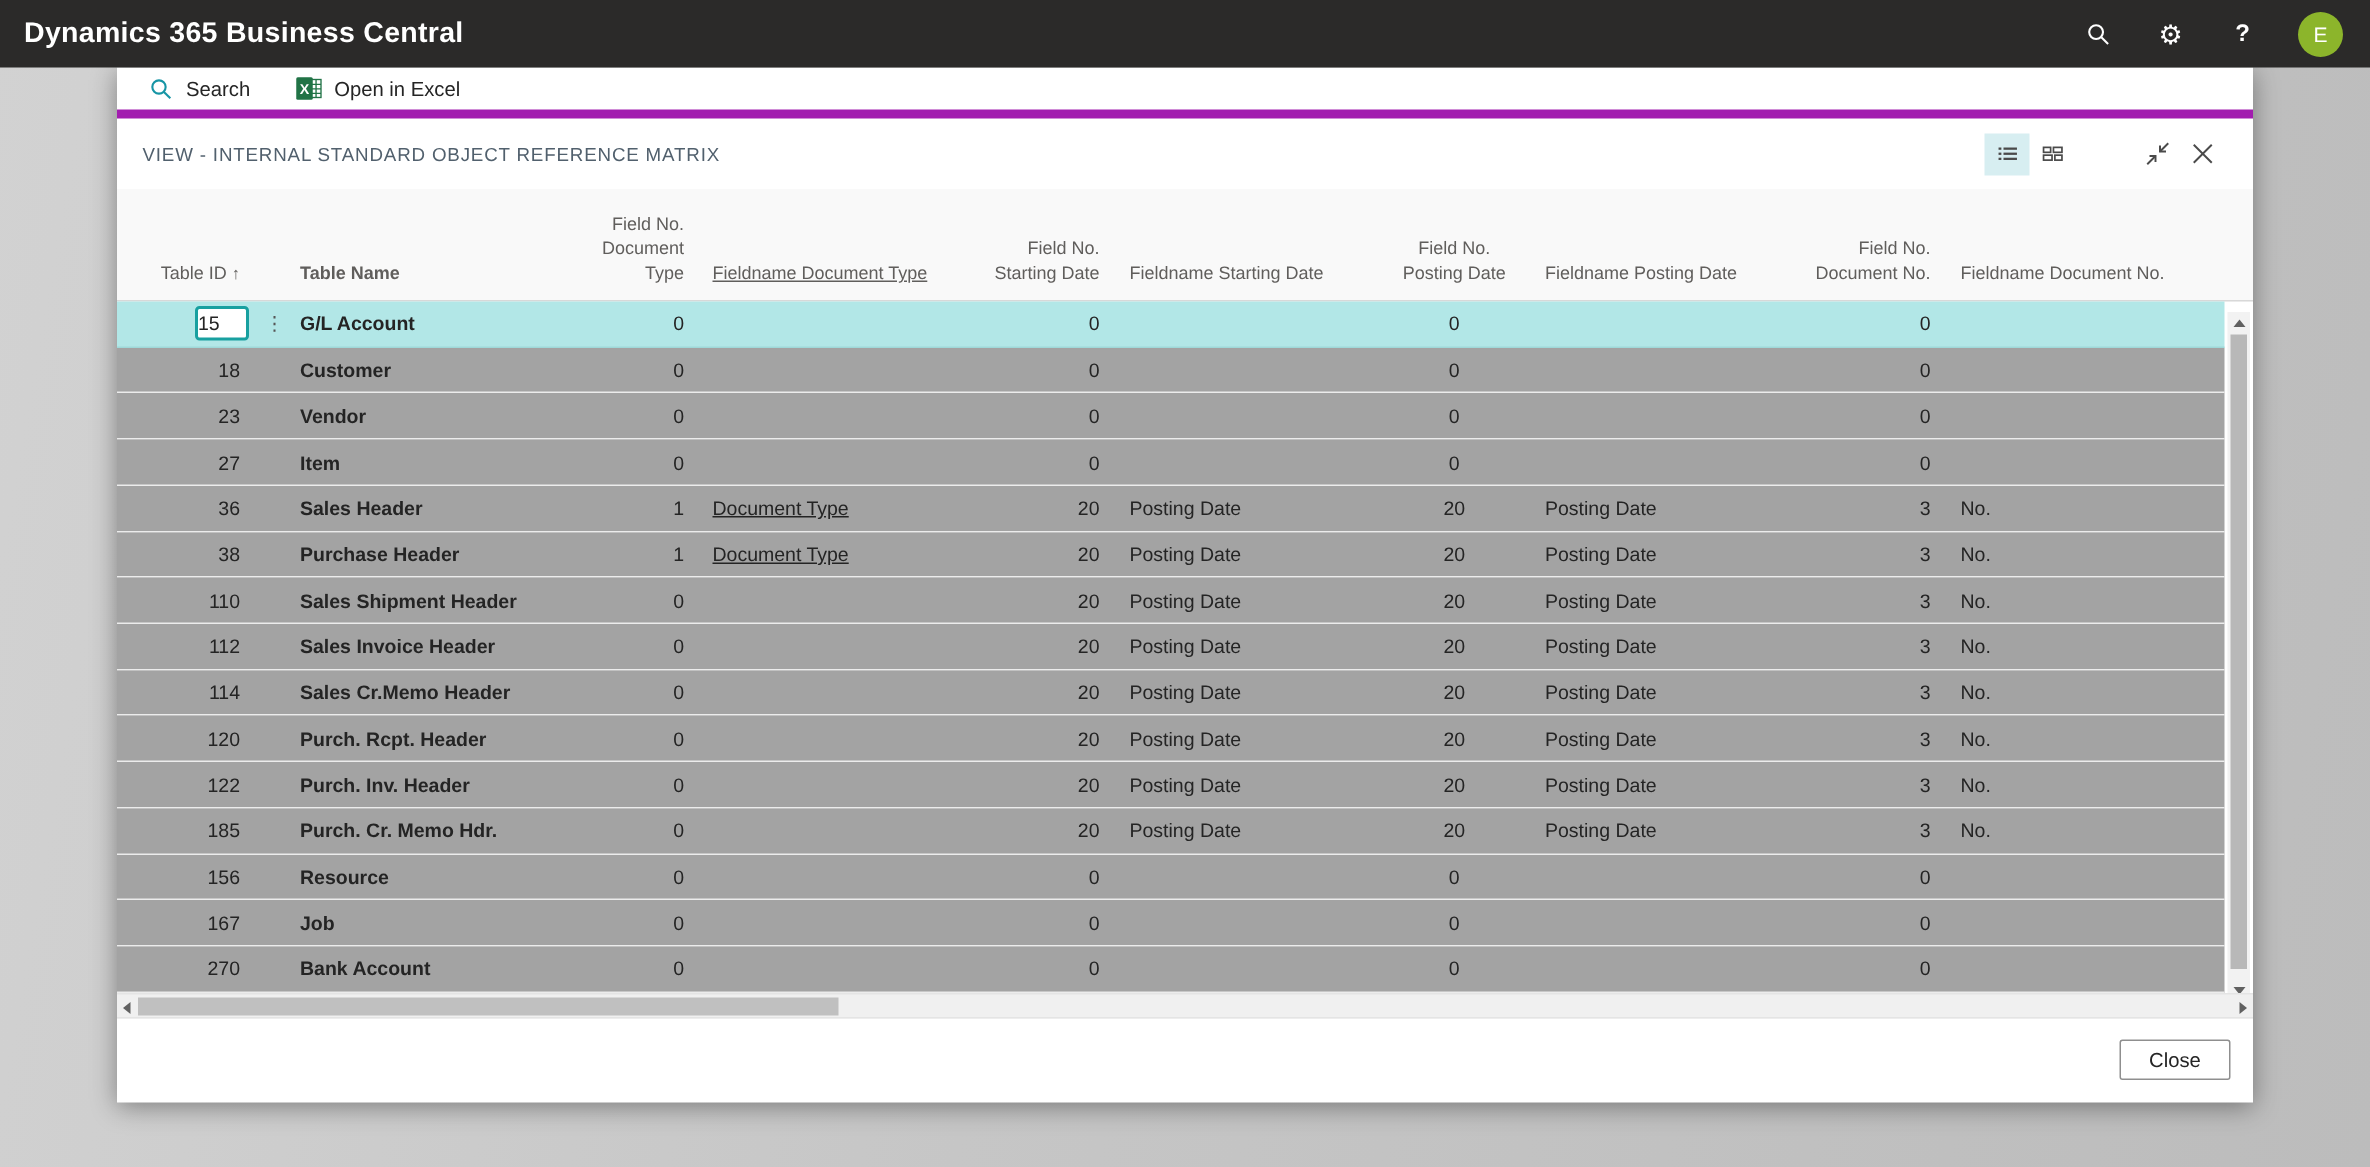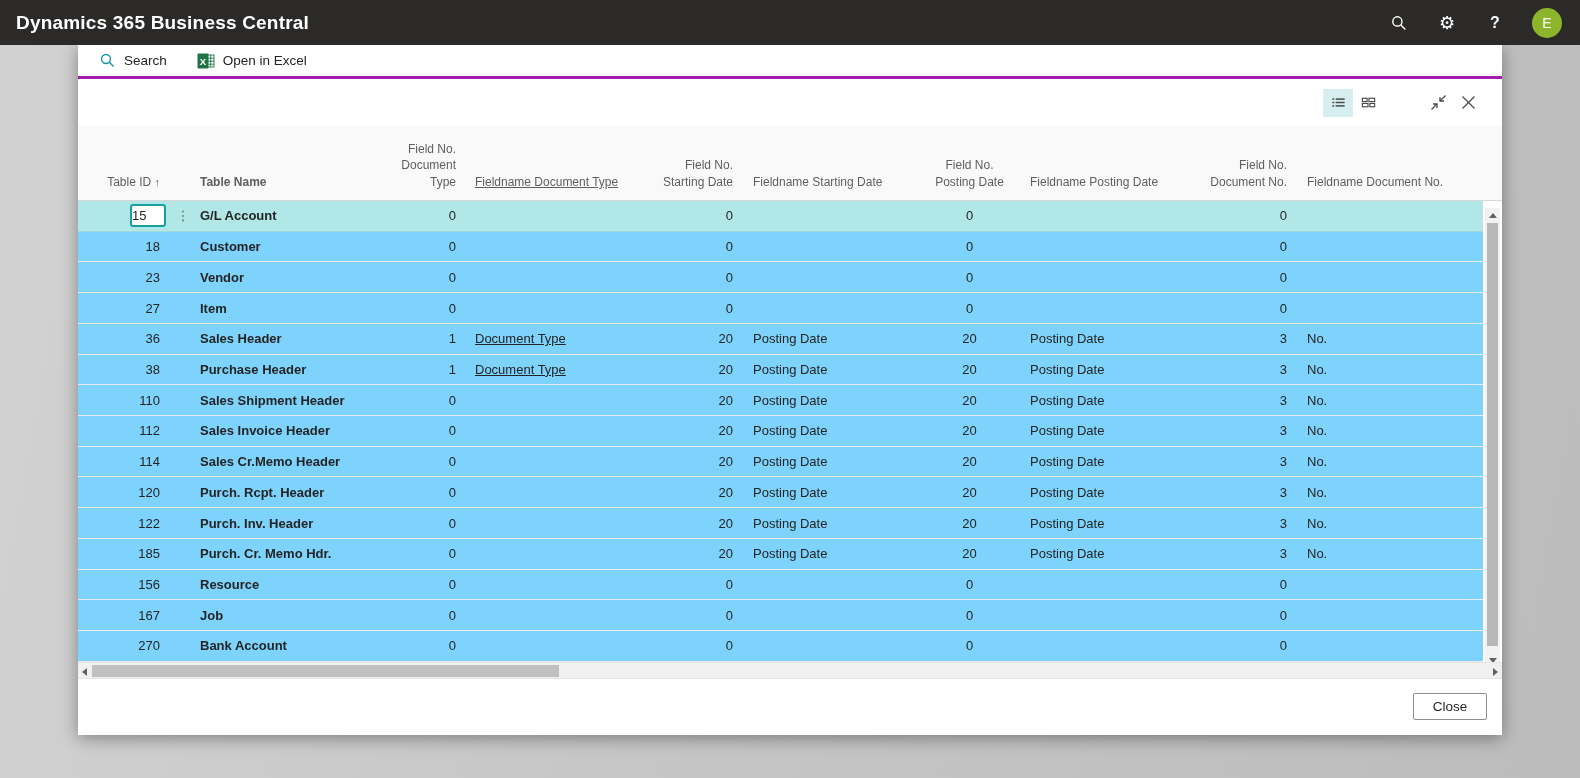--- a/index.html
+++ b/index.html
@@ -16,21 +16,21 @@
   .help-glyph { font-size:16px; font-weight:700; color:#fff; }
   .gear-glyph { font-size:18px; color:#fff; line-height:1; }
   .avatar { width:30px; height:30px; border-radius:50%; background:#8cb52b; color:#fff;
     display:flex; align-items:center; justify-content:center; font-size:14px; }
 
   
   .dialog { position:absolute; left:78px; top:45px; width:1424px; height:690px;
     background:#fff; box-shadow:0 3px 16px rgba(0,0,0,.38); }
 
   .toolbar { height:34px; display:flex; align-items:center; padding-left:21px; gap:30px;
-    border-bottom:3px solid #a21caf; }
+    border-bottom:6px solid #a21caf; }
   .tool-item { display:flex; align-items:center; gap:8px; font-size:13.5px; color:#252525; cursor:pointer; }
 
   .caption { height:47px; display:flex; align-items:center; padding:0 19px 0 17px; }
   .page-title { font-size:12.5px; color:#51606d; letter-spacing:.55px; font-weight:400; }
   .caption-icons { margin-left:auto; display:flex; align-items:center; }
   .view-ic { width:30px; height:28px; display:flex; align-items:center; justify-content:center; cursor:pointer; }
   .view-ic.active { background:#d7eef1; }
   .cap-spacer { width:40px; }
   .cap-ic { width:30px; height:28px; display:flex; align-items:center; justify-content:center; cursor:pointer; }
 
@@ -50,21 +50,21 @@
   .grid-row > :nth-child(10){ text-align:right; padding-right:2px; }
   .grid-row > :nth-child(11){ padding-left:18px; }
 
   .thead { width:1424px; height:75px; background:#f9f9f9; align-items:end;
     padding-bottom:9px; border-bottom:1px solid #d8d8d8;
     font-size:12px; color:#605e5c; line-height:1.4; }
   .hcell { overflow-wrap:break-word; }
   .sort-arrow { font-size:11px; color:#605e5c; }
 
   .tbody { width:1405px; }
-  .trow { height:30.73px; align-items:center; background:#7dd3fc;
+  .trow { height:30.73px; align-items:center; background:#a3a3a3;
     border-bottom:1px solid #ececec; font-size:13px; color:#242424; cursor:default; }
   .trow.selected { background:#b2e7e7; border-bottom:1px solid #9fd9d9; }
   .idbox { display:inline-block; background:#fff; border:2px solid #18a0a0; border-radius:3px;
     width:36px; height:23px; line-height:19px; text-align:right; padding-right:23px; font-size:13px; }
   .trow.selected > :nth-child(1){ padding-right:2px; }
   .ellipsis { font-size:13px; color:#555; cursor:pointer; }
 
   
   .vscroll { position:absolute; top:82px; right:2px; width:15px; height:460px;
     background:#f2f2f2; }
@@ -135,20 +135,21 @@
           <line x1="13.7" y1="2" x2="13.7" y2="14" stroke="#217346" stroke-width="0.9"></line>
           <rect x="0.5" y="0.5" width="11" height="15" rx="1" fill="#217346"></rect>
           <text x="6" y="11.5" font-size="9.5" font-weight="bold" fill="#ffffff" text-anchor="middle" font-family="Liberation Sans, sans-serif">X</text>
         </svg>
       </span>
       <span>Open in Excel</span>
     </div>
   </div>
 
   <div class="caption">
+    <div class="page-title">VIEW - INTERNAL STANDARD OBJECT REFERENCE MATRIX</div>
     <div class="caption-icons">
       <div class="view-ic active">
         <svg width="17" height="17" viewBox="0 0 18 18">
           <rect x="2.5" y="4.6" width="2" height="1.6" fill="#4a4a4a"></rect>
           <rect x="6" y="4.6" width="9.5" height="1.6" fill="#4a4a4a"></rect>
           <rect x="2.5" y="8.2" width="2" height="1.6" fill="#4a4a4a"></rect>
           <rect x="6" y="8.2" width="9.5" height="1.6" fill="#4a4a4a"></rect>
           <rect x="2.5" y="11.8" width="2" height="1.6" fill="#4a4a4a"></rect>
           <rect x="6" y="11.8" width="9.5" height="1.6" fill="#4a4a4a"></rect>
         </svg>

